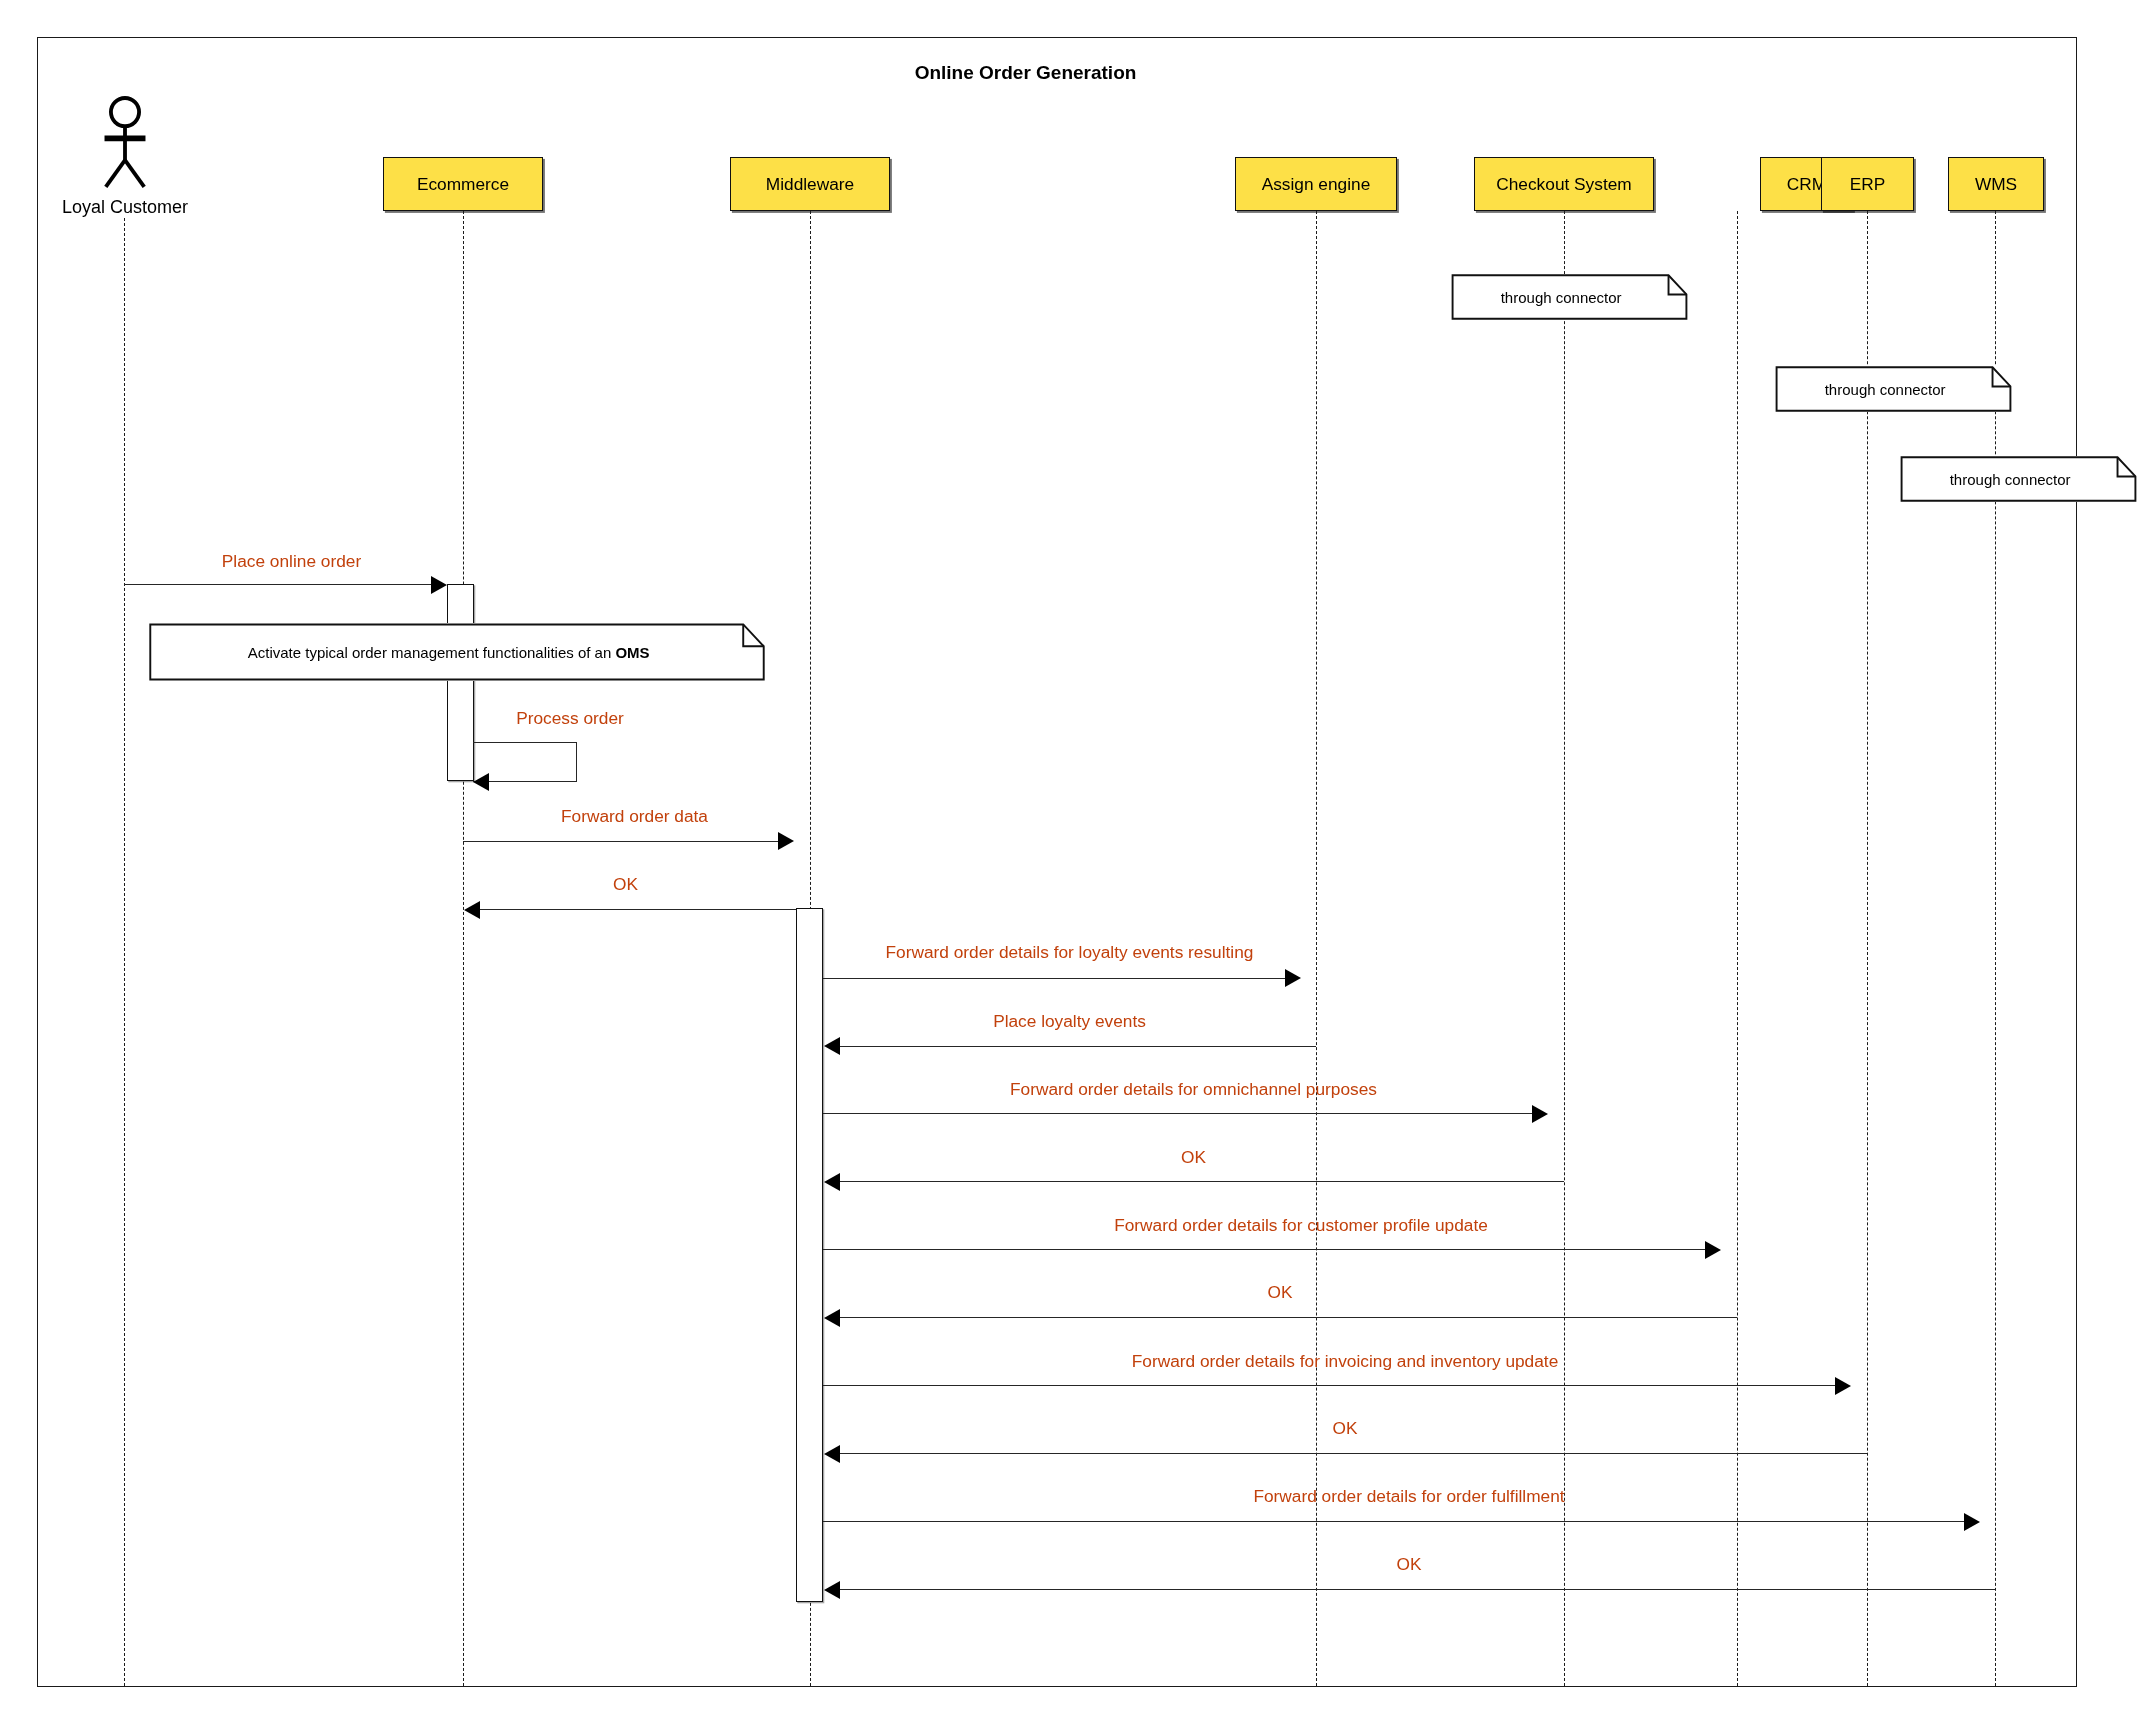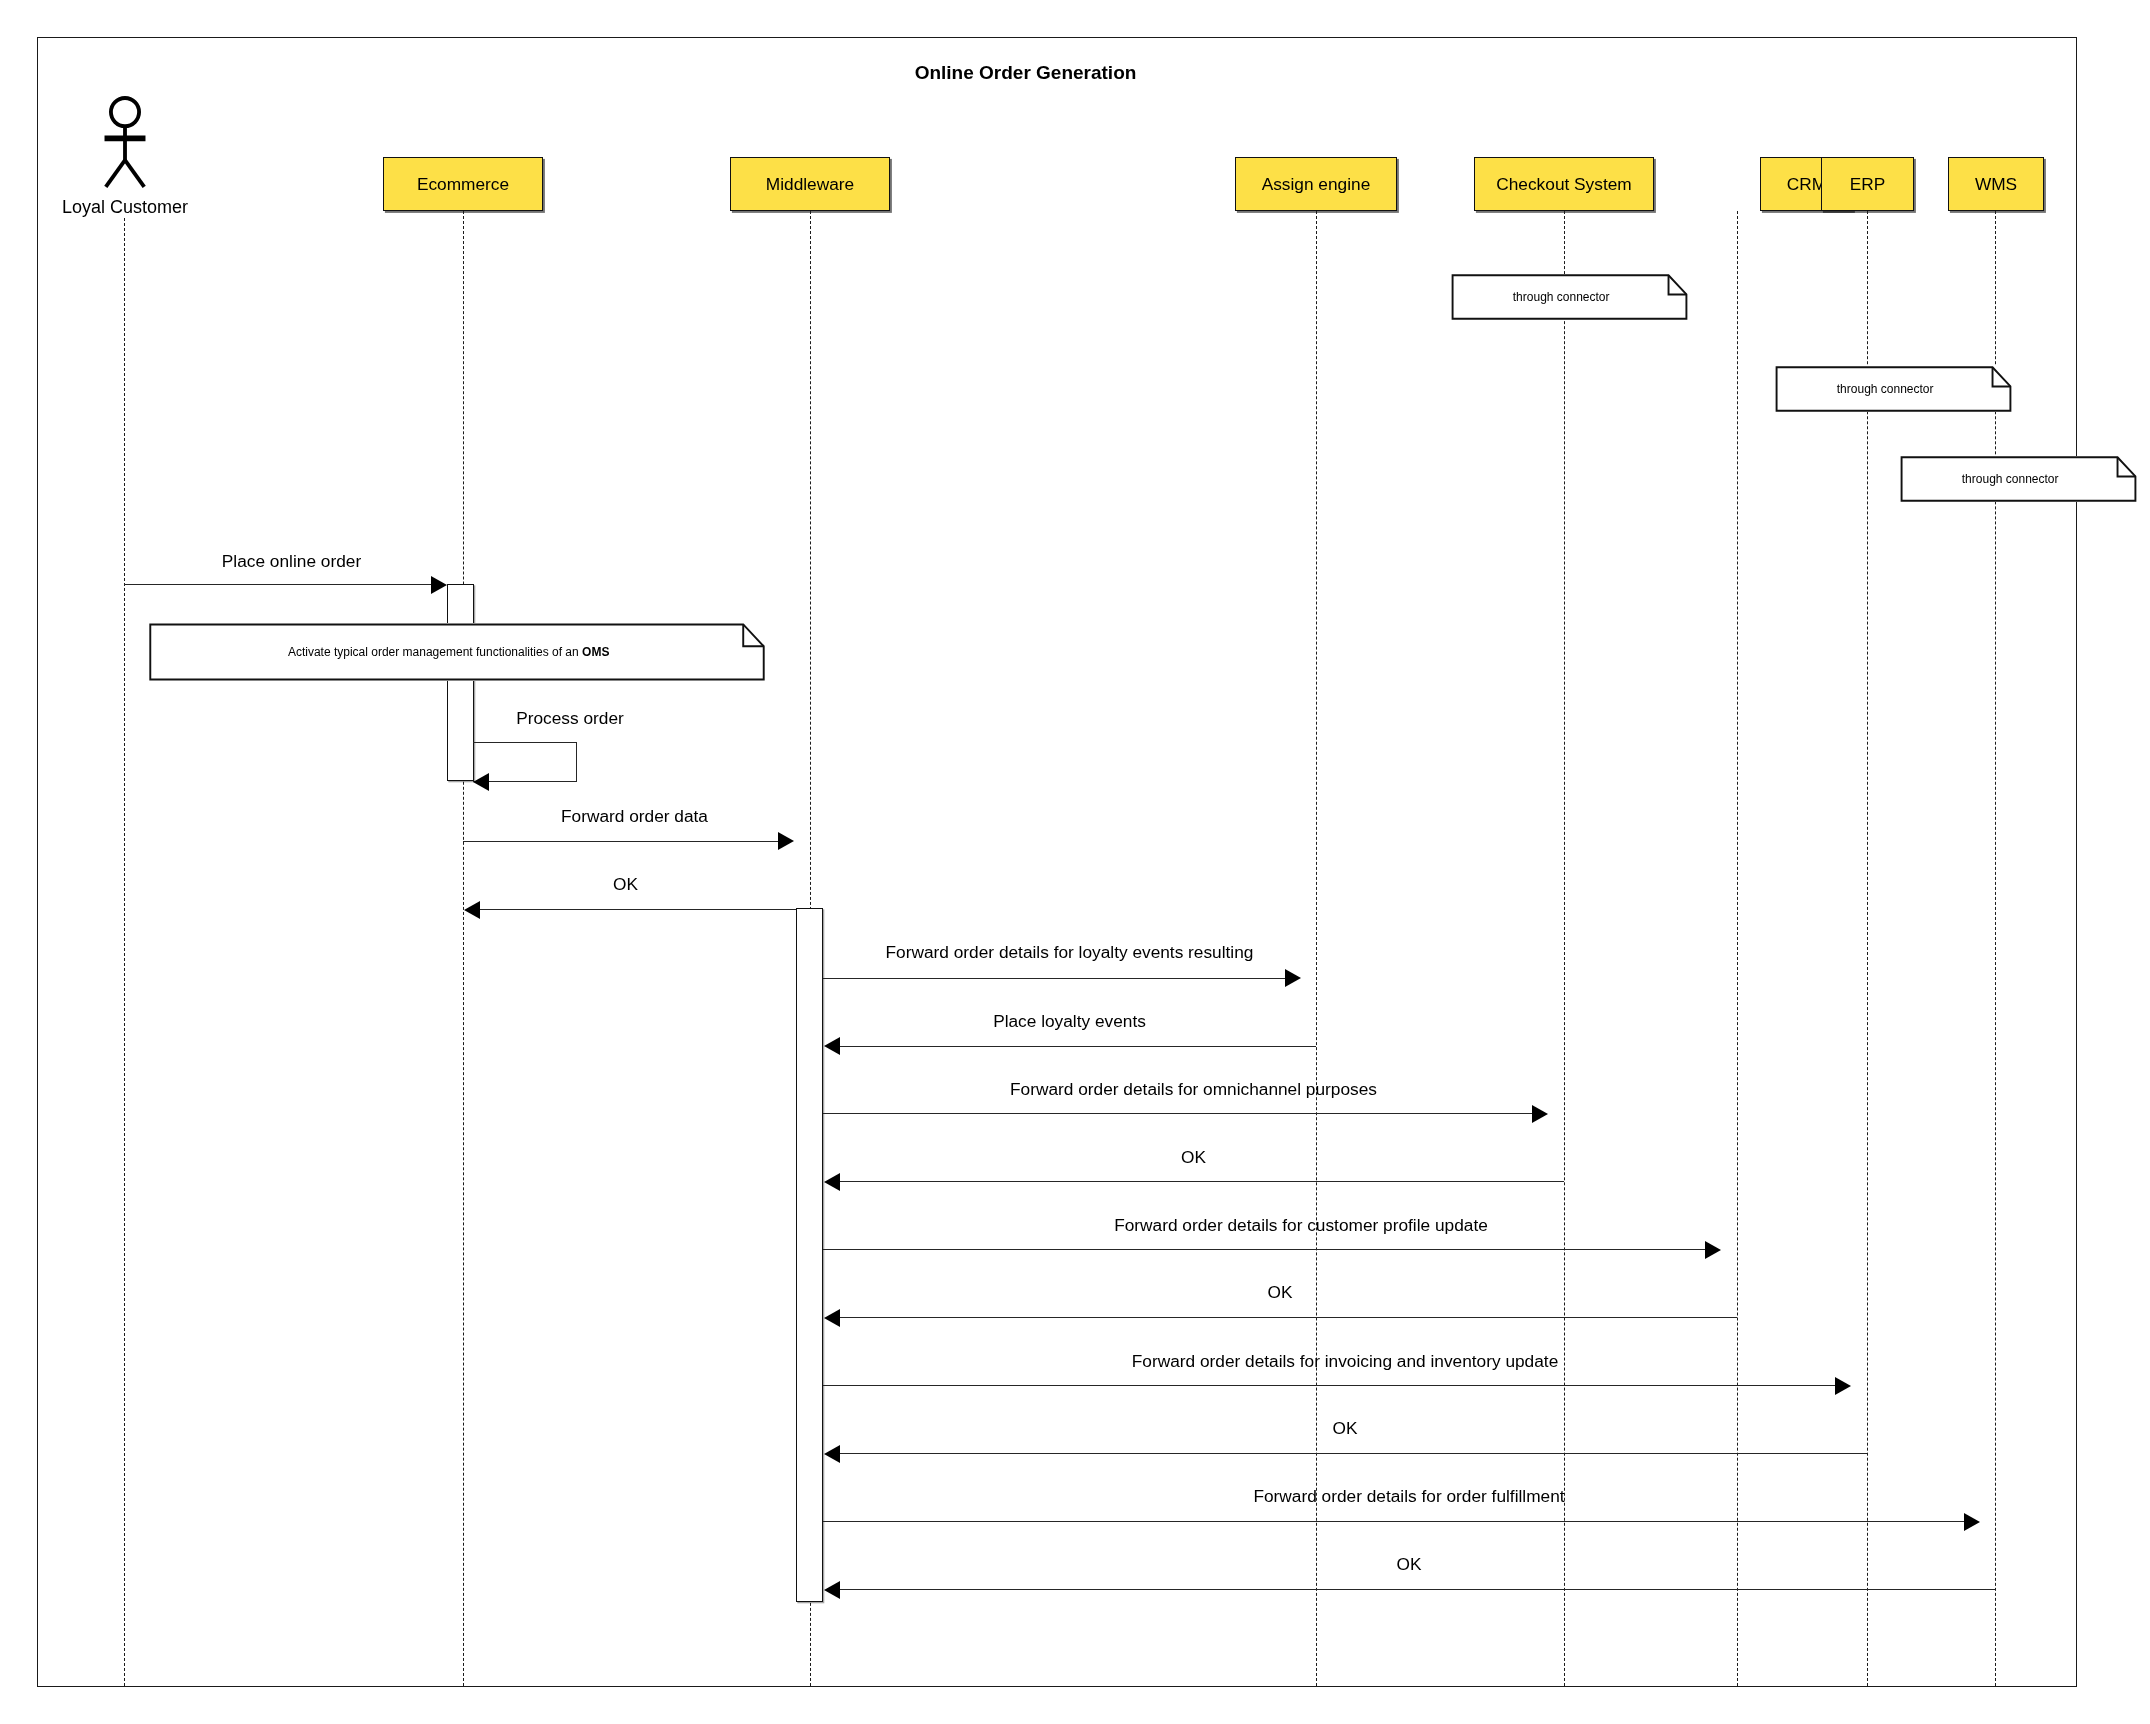--- a/index.html
+++ b/index.html
@@ -72,21 +72,21 @@
   }
   
   .msg-line {
     position: absolute;
     height: 0;
     border-top: 1.9px solid #262626;
   }
   .msg-label {
     position: absolute;
     font-size: 17.3px;
-    color: #000000;
+    color: #c2410c;
     white-space: nowrap;
     text-align: center;
   }
   .arrow-right, .arrow-left {
     position: absolute;
     width: 0; height: 0;
     border-top: 9px solid transparent;
     border-bottom: 9px solid transparent;
   }
   .arrow-right { border-left: 16.7px solid #000; }
@@ -101,21 +101,21 @@
   }
   
   .note {
     position: absolute;
     box-sizing: border-box;
     background: #ffffff;
   }
   .note svg { display: block; overflow: visible; }
   .note-text {
     position: absolute;
-    font-size: 12px;
+    font-size: 15px;
     color: #000;
     white-space: nowrap;
     text-align: center;
     top: 50%;
     transform: translateY(-50%);
     width: 100%;
     padding-right: 16.7px;
     box-sizing: border-box;
   }
   .note-text b { font-weight: bold; }

